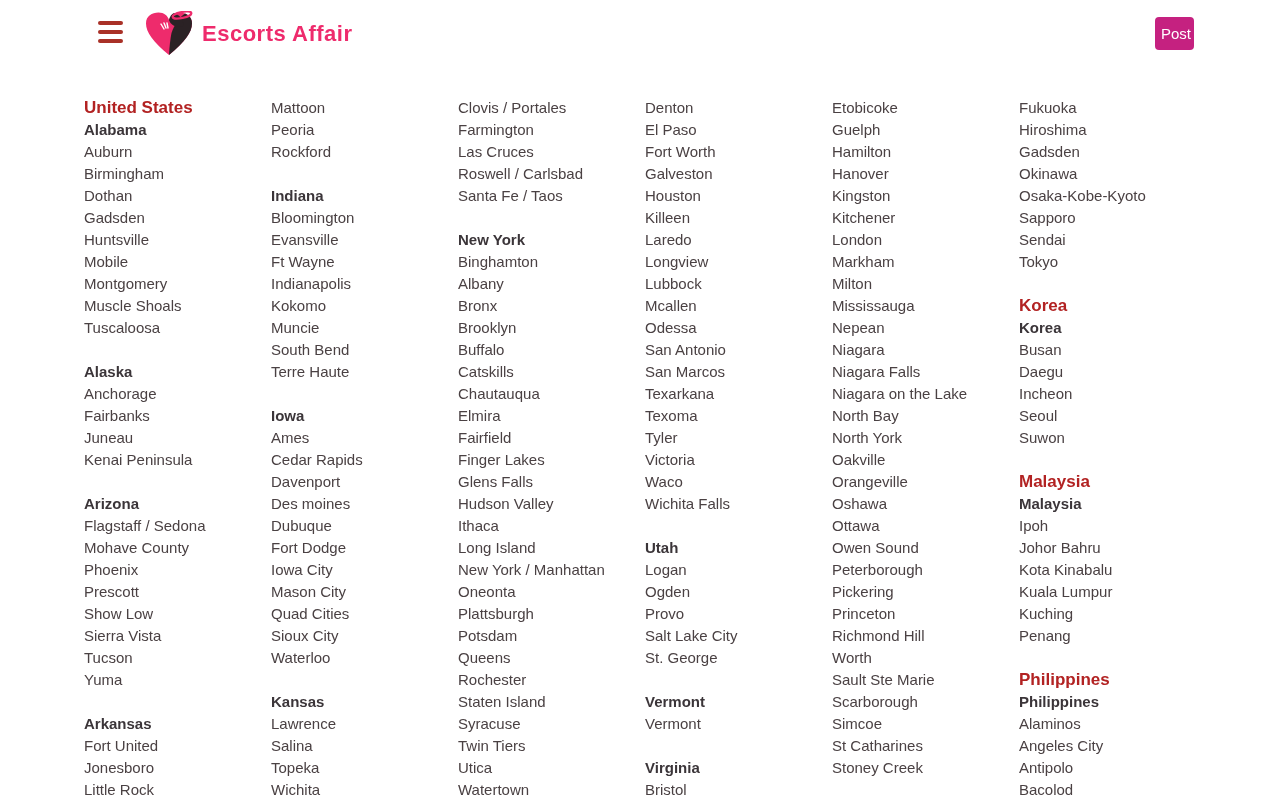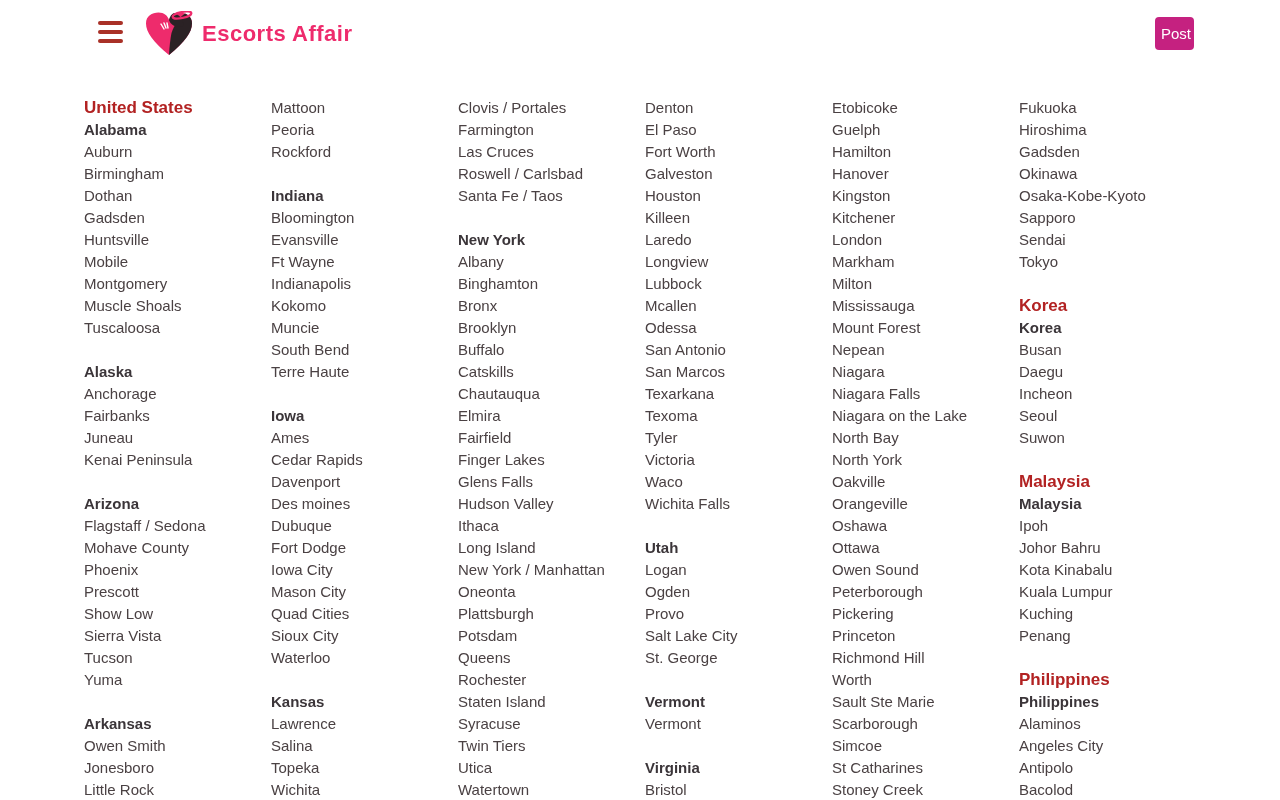--- a/index.html
+++ b/index.html
@@ -84,21 +84,21 @@
       <a href="#" class="row city">Flagstaff / Sedona</a>
       <a href="#" class="row city">Mohave County</a>
       <a href="#" class="row city">Phoenix</a>
       <a href="#" class="row city">Prescott</a>
       <a href="#" class="row city">Show Low</a>
       <a href="#" class="row city">Sierra Vista</a>
       <a href="#" class="row city">Tucson</a>
       <a href="#" class="row city">Yuma</a>
       <div class="row gap"></div>
       <div class="row region">Arkansas</div>
-      <a href="#" class="row city">Owen Smith</a>
+      <a href="#" class="row city">Fort United</a>
       <a href="#" class="row city">Jonesboro</a>
       <a href="#" class="row city">Little Rock</a>
     </div>
     <div class="col">
       <a href="#" class="row city">Mattoon</a>
       <a href="#" class="row city">Peoria</a>
       <a href="#" class="row city">Rockford</a>
       <div class="row gap"></div>
       <div class="row region">Indiana</div>
       <a href="#" class="row city">Bloomington</a>
@@ -130,22 +130,22 @@
       <a href="#" class="row city">Wichita</a>
     </div>
     <div class="col">
       <a href="#" class="row city">Clovis / Portales</a>
       <a href="#" class="row city">Farmington</a>
       <a href="#" class="row city">Las Cruces</a>
       <a href="#" class="row city">Roswell / Carlsbad</a>
       <a href="#" class="row city">Santa Fe / Taos</a>
       <div class="row gap"></div>
       <div class="row region">New York</div>
+      <a href="#" class="row city">Binghamton</a>
       <a href="#" class="row city">Albany</a>
-      <a href="#" class="row city">Binghamton</a>
       <a href="#" class="row city">Bronx</a>
       <a href="#" class="row city">Brooklyn</a>
       <a href="#" class="row city">Buffalo</a>
       <a href="#" class="row city">Catskills</a>
       <a href="#" class="row city">Chautauqua</a>
       <a href="#" class="row city">Elmira</a>
       <a href="#" class="row city">Fairfield</a>
       <a href="#" class="row city">Finger Lakes</a>
       <a href="#" class="row city">Glens Falls</a>
       <a href="#" class="row city">Hudson Valley</a>
@@ -201,21 +201,20 @@
       <a href="#" class="row city">Etobicoke</a>
       <a href="#" class="row city">Guelph</a>
       <a href="#" class="row city">Hamilton</a>
       <a href="#" class="row city">Hanover</a>
       <a href="#" class="row city">Kingston</a>
       <a href="#" class="row city">Kitchener</a>
       <a href="#" class="row city">London</a>
       <a href="#" class="row city">Markham</a>
       <a href="#" class="row city">Milton</a>
       <a href="#" class="row city">Mississauga</a>
-      <a href="#" class="row city">Mount Forest</a>
       <a href="#" class="row city">Nepean</a>
       <a href="#" class="row city">Niagara</a>
       <a href="#" class="row city">Niagara Falls</a>
       <a href="#" class="row city">Niagara on the Lake</a>
       <a href="#" class="row city">North Bay</a>
       <a href="#" class="row city">North York</a>
       <a href="#" class="row city">Oakville</a>
       <a href="#" class="row city">Orangeville</a>
       <a href="#" class="row city">Oshawa</a>
       <a href="#" class="row city">Ottawa</a>

